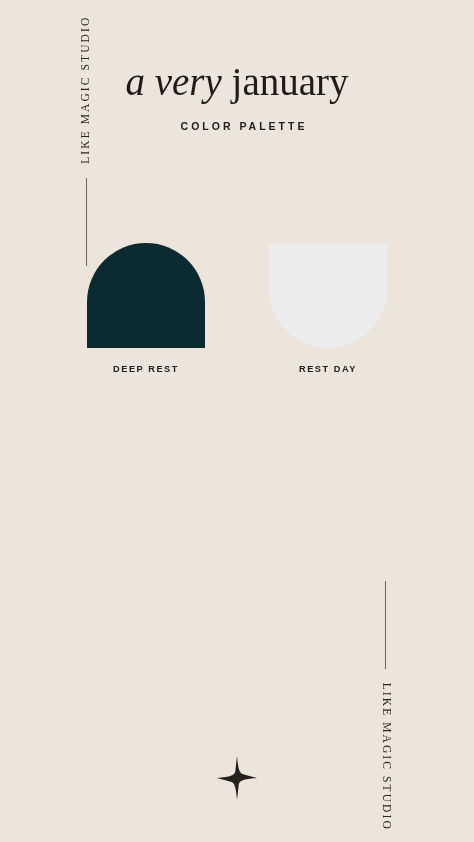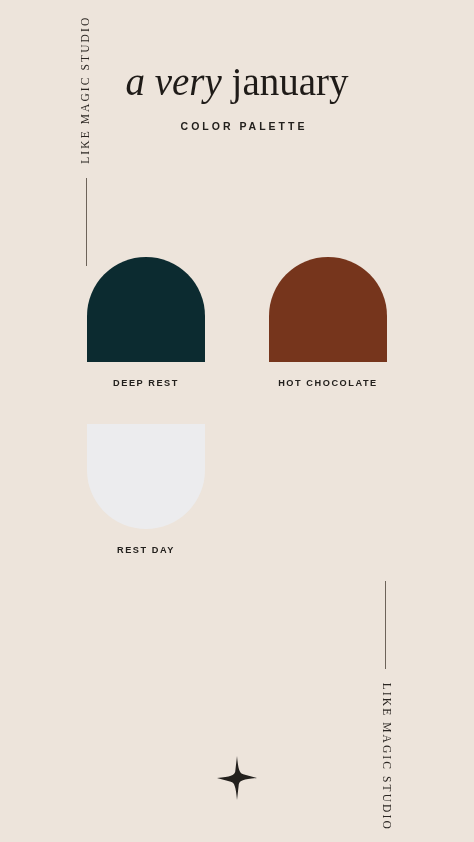--- a/index.html
+++ b/index.html
@@ -103,21 +103,21 @@
     font-family: "Liberation Sans", sans-serif;
     font-size: 10.5px;
     font-weight: 700;
     letter-spacing: 3.0px;
     color: #23201d;
   }
 
   
   #grid {
     position: absolute;
-    top: 257px;
+    top: 243px;
     left: 87px;
     width: 300px;
     display: grid;
     grid-template-columns: 118px 118px;
     grid-column-gap: 64px;
     grid-row-gap: 36px;
   }
   .swatch-cell {
     width: 118px;
     display: flex;
@@ -173,24 +173,20 @@
 
   <div id="header">
     <h1 id="title"><span class="t-italic">a very </span><span class="t-roman">january</span></h1>
     <div id="subtitle">COLOR PALETTE</div>
   </div>
 
   <div id="grid">
       <div class="swatch-cell">
         <div class="chip arch" style="background: rgb(12, 43, 48);"></div>
         <div class="chip-label">DEEP REST</div>
-      </div>
-      <div class="swatch-cell">
-        <div class="chip arch" style="background: rgb(118, 53, 28);"></div>
-        <div class="chip-label">HOT CHOCOLATE</div>
       </div>
       <div class="swatch-cell">
         <div class="chip shield" style="background: rgb(236, 236, 238);"></div>
         <div class="chip-label">REST DAY</div>
       </div>
     </div>
 
   <div id="sparkle">
     <svg width="40" height="44" viewBox="0 0 40 44">
       <path id="sparkle-path" d="M20 0

